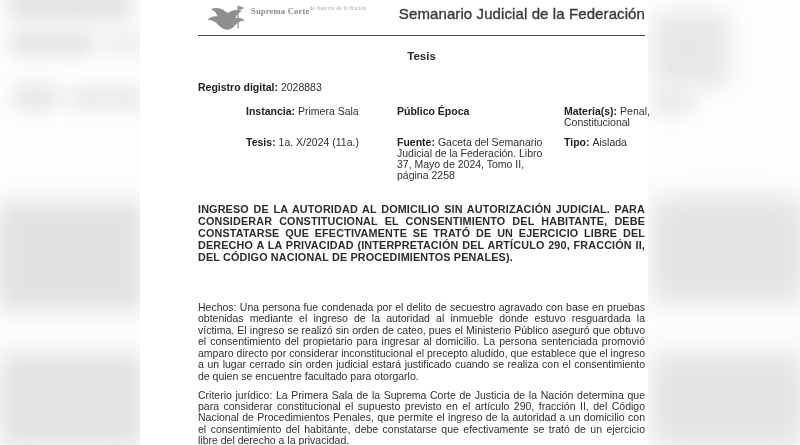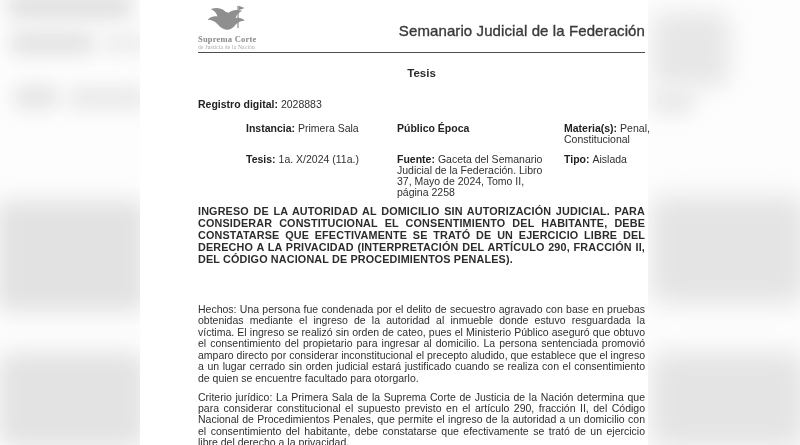--- a/index.html
+++ b/index.html
@@ -21,38 +21,38 @@
   .b-r3{left:650px;top:196px;width:156px;height:108px;background:#e4e4e4;filter:blur(12px);}
   .b-r4{left:650px;top:352px;width:156px;height:96px;background:#e4e4e4;filter:blur(12px);}
 
   
   .page{
     position:absolute;left:140px;top:0;width:508px;height:445px;
     background:#ffffff;box-sizing:border-box;padding:0 3px 0 58px;
     color:#303030;
   }
   .hdr-row{display:flex;justify-content:space-between;align-items:flex-end;padding-top:5px;}
-  .logo-block{display:flex;flex-direction:column;line-height:1;}
+  .logo-block{display:flex;flex-direction:row;line-height:1;}
   .eagle{margin-left:9px;}
   .brand1{font-family:"Liberation Serif","DejaVu Serif",serif;font-size:8.5px;font-weight:bold;color:#8a8a8a;margin-top:2px;letter-spacing:.2px;}
   .brand2{font-family:"Liberation Serif","DejaVu Serif",serif;font-size:5.5px;color:#a6a6a6;margin-top:1px;letter-spacing:.2px;}
   .masthead{
     font-size:15px;color:#3a3a3a;margin-bottom:11px;
     -webkit-text-stroke:0.35px #3a3a3a;letter-spacing:.1px;white-space:nowrap;
   }
   .rule{border-bottom:1.7px solid #4d4d4d;margin-top:2px;}
   .section-title{margin-top:15px;text-align:center;font-weight:bold;font-size:11.5px;line-height:11.5px;color:#2b2b2b;}
   .registro{margin-top:19px;font-size:10.5px;line-height:11px;}
   .lbl{font-weight:bold;color:#222;}
   .val{margin-left:3px;}
   .meta{margin-top:13px;display:grid;grid-template-columns:151px 167px 1fr;row-gap:9px;font-size:10.5px;line-height:11px;margin-left:48px;}
   .meta .cell{padding-right:6px;}
   p.para{margin:0;text-align:justify;font-size:10.5px;line-height:11.6px;color:#2f2f2f;}
   p.rubro{
-    margin:7px 0 0 0;text-align:justify;font-weight:bold;color:#2c2c2c;
+    margin:22px 0 0 0;text-align:justify;font-weight:bold;color:#2c2c2c;
     font-size:10.8px;line-height:12.2px;letter-spacing:.15px;
   }
   p.hechos{margin-top:38px;}
   p.criterio{margin-top:7px;line-height:11.4px;}
 </style>
 </head>
 <body>
 
 <div class="canvas">
 

